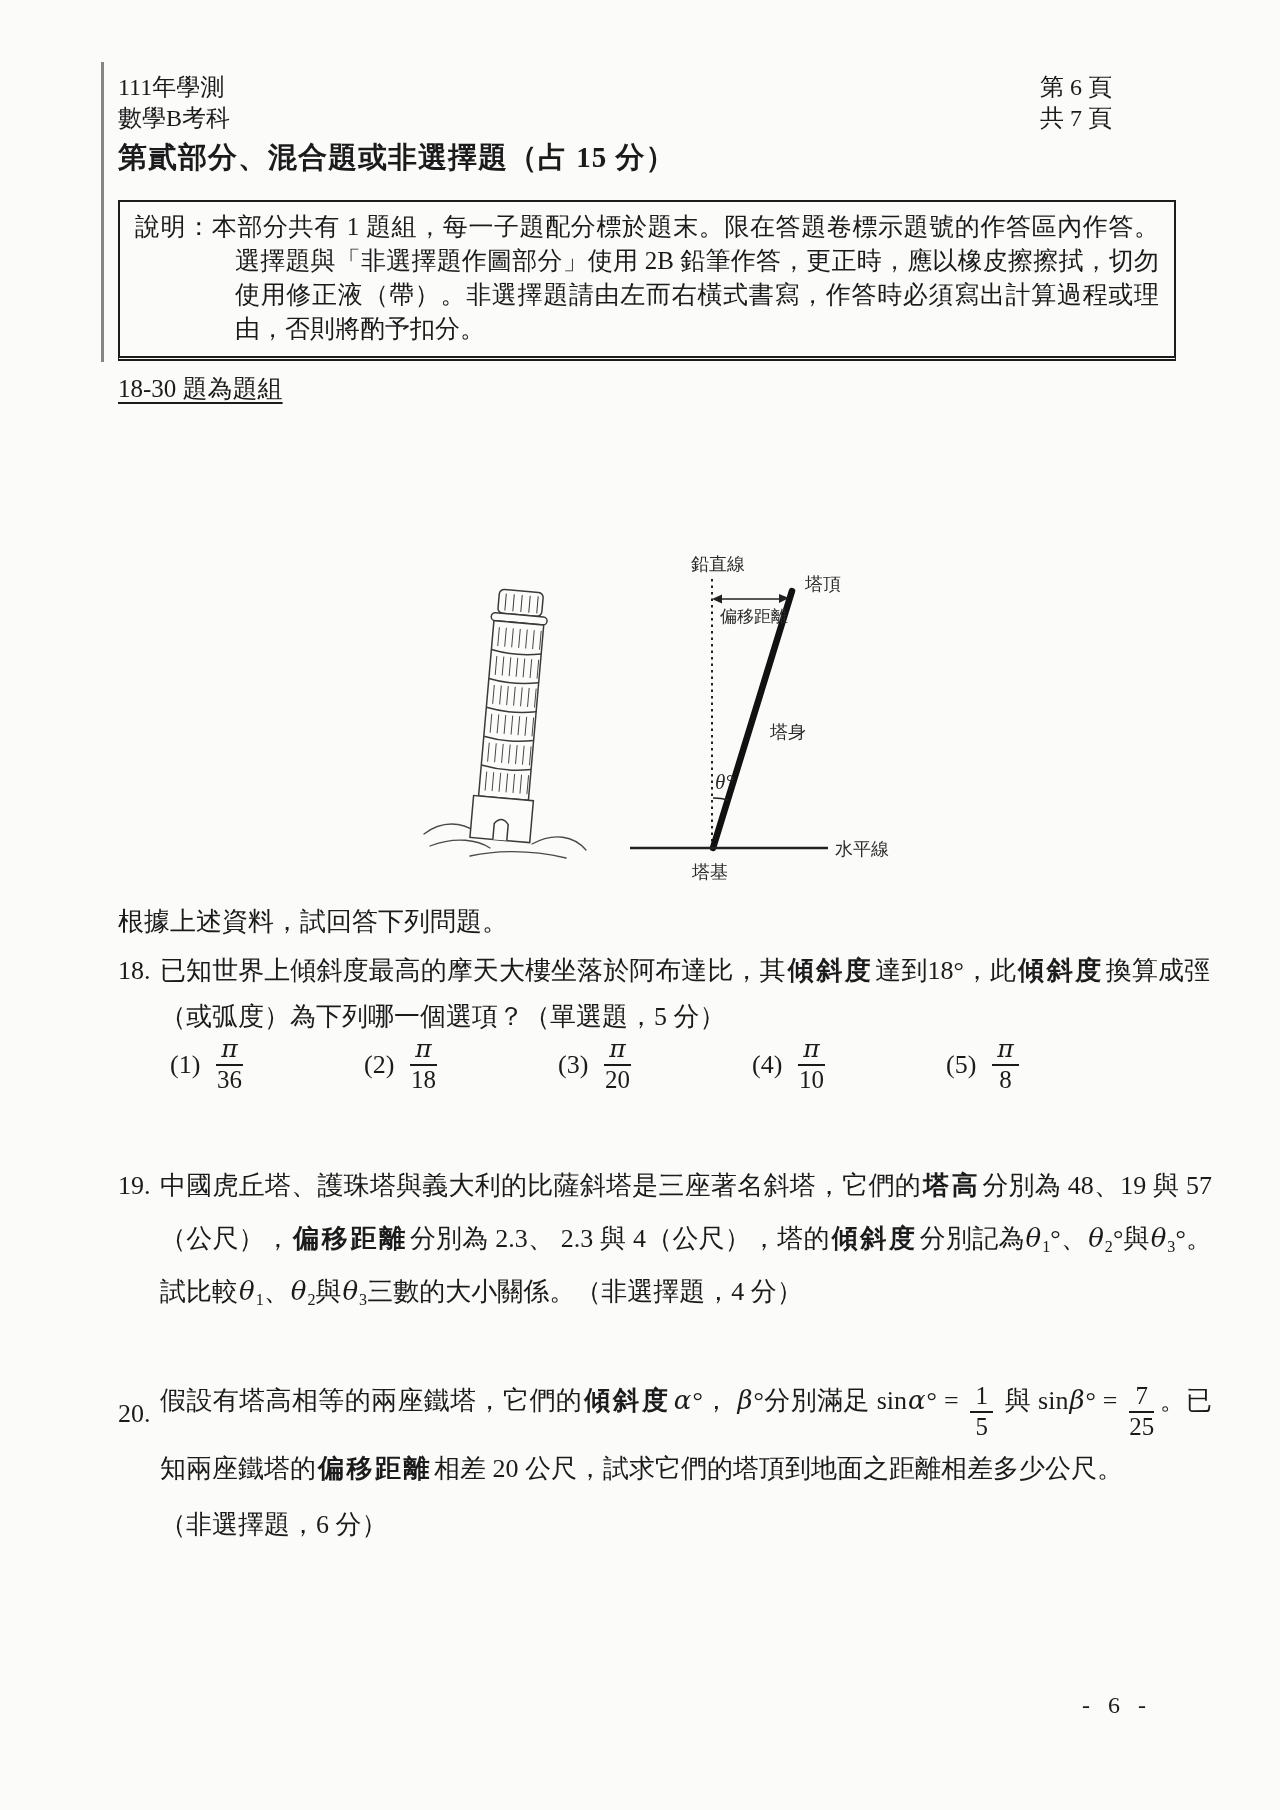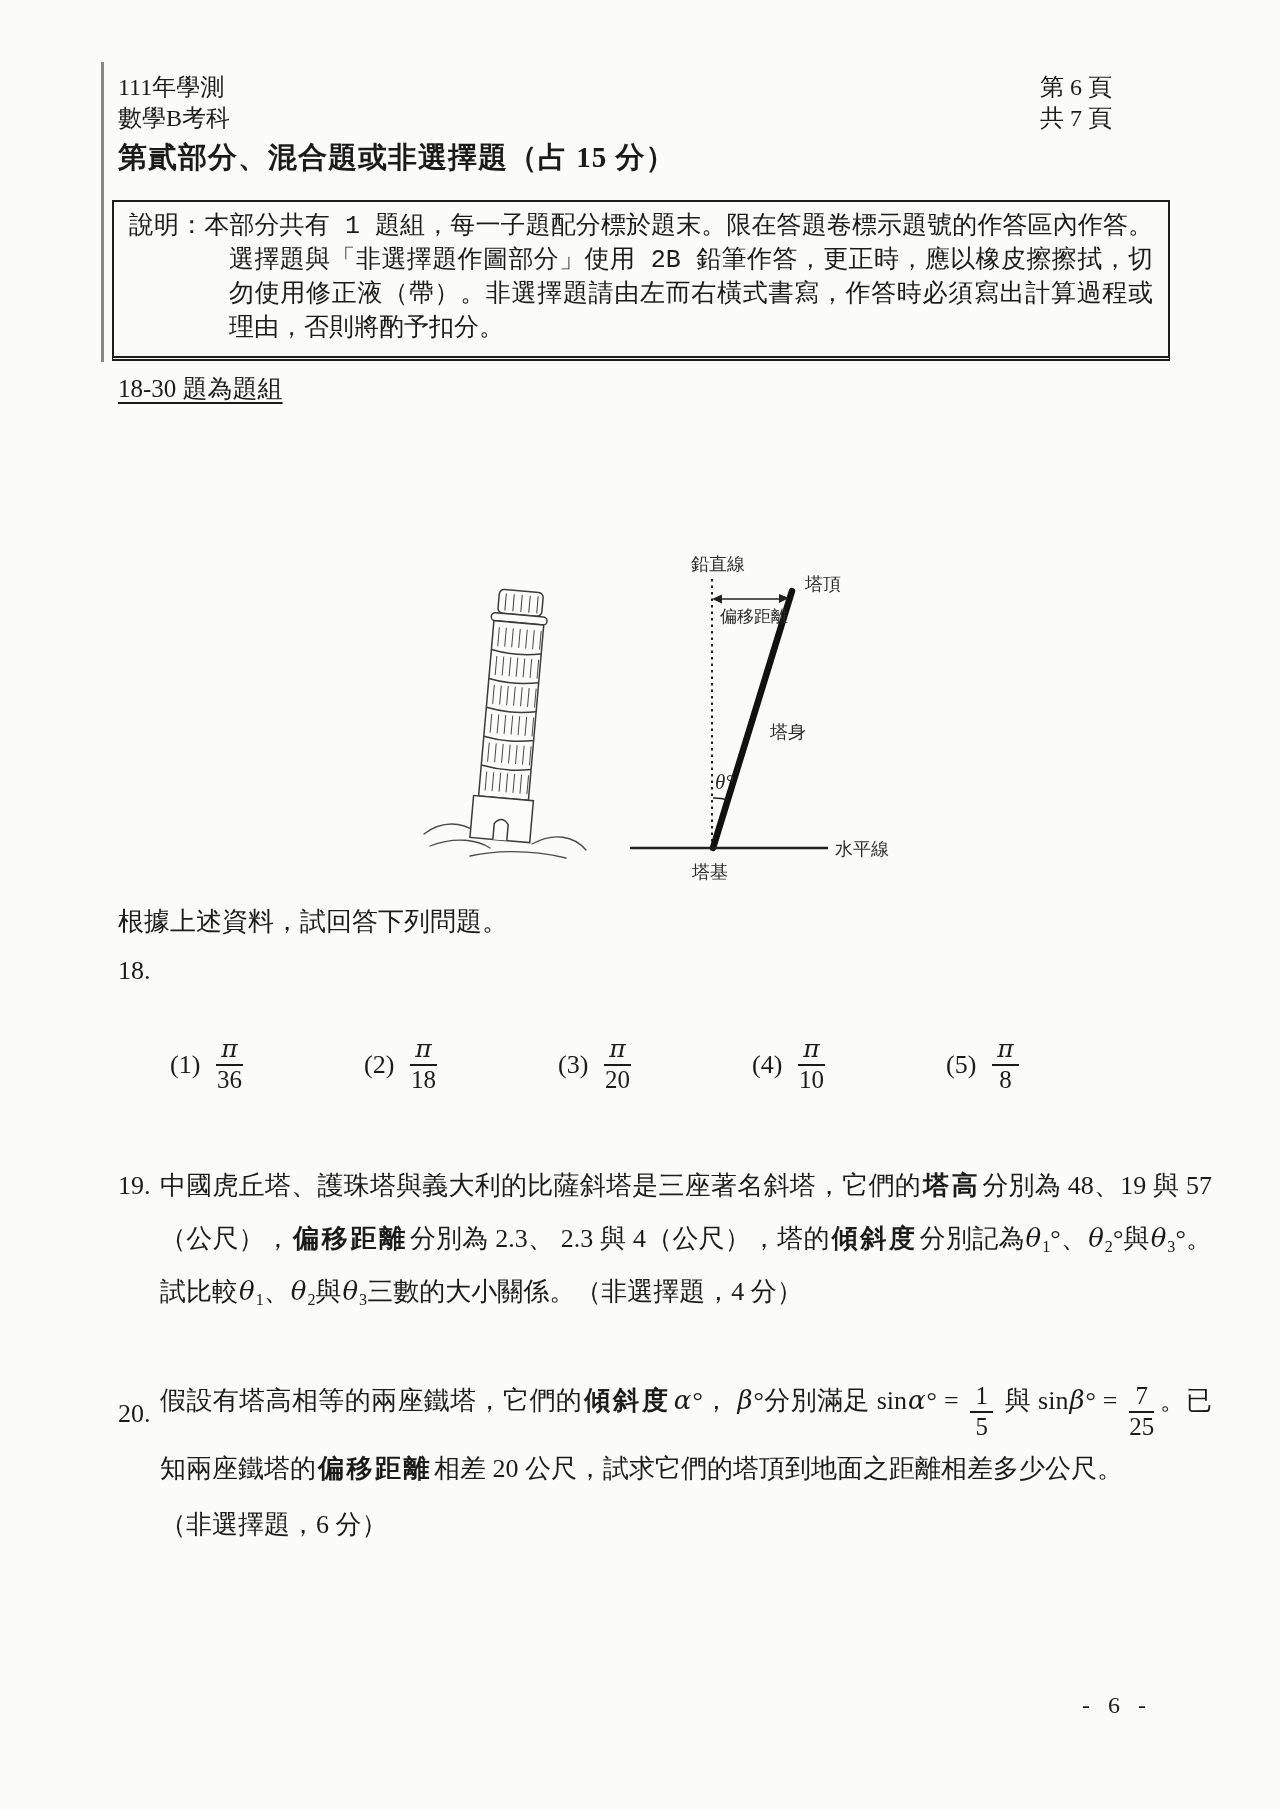--- a/index.html
+++ b/index.html
@@ -11,24 +11,24 @@
   }
   .page{
     position:relative;width:1280px;height:1810px;
     background:#fbfbfa;overflow:hidden;
   }
   .txt{position:absolute;white-space:nowrap;}
   .flow{position:absolute;text-align:justify;white-space:normal;}
   .hdr{font-size:24px;line-height:31px;}
   .title{font-size:29px;font-weight:bold;letter-spacing:1px;}
   .instr-box{
-    position:absolute;left:112px;width:1024px;
+    position:absolute;left:118px;width:1024px;
     border:2px solid #1c1c1c;border-bottom:5px double #1c1c1c;
     padding:8px 15px 10px 15px;
-    font-size:25px;line-height:34px;background:#fbfbfa;font-family:Liberation Mono, monospace;
+    font-size:25px;line-height:34px;background:#fbfbfa;
   }
   .instr-box p{margin:0 0 0 100px;text-indent:-100px;text-align:justify;}
   .grp{font-size:25px;text-decoration:underline;text-underline-offset:5px;}
   .para{font-size:26px;line-height:48px;}
   .indent2{text-indent:2em;}
   .q{position:absolute;font-size:26px;line-height:46px;padding-left:42px;}
   .qnum{position:absolute;left:0;top:0;}
   .bd{font-weight:bold;letter-spacing:2.5px;margin:0 2px;}
   .it{font-style:italic;font-family:"DejaVu Serif","Liberation Serif",serif;padding:0 1px;}
   sub{font-size:0.62em;line-height:0;vertical-align:-0.3em;}
@@ -110,21 +110,21 @@
     <text x="115" y="236" font-size="21" font-style="italic">θ°</text>
     <path d="M113 245 A 50 50 0 0 1 128 247" stroke="#222" stroke-width="1.7" fill="none"></path>
     <line x1="30" y1="295" x2="228" y2="295" stroke="#222" stroke-width="2.6"></line>
     <text x="235" y="302" font-size="18">水平線</text>
     <text x="110" y="325" font-size="18" text-anchor="middle">塔基</text>
   </svg>
 
   <div class="txt para" style="left:118px;top:898px;">根據上述資料，試回答下列問題。</div>
 
   <div class="q flow" style="top:948px;left:118px;width:1050px;">
-    <span class="qnum">18.</span>
+    <span class="qnum">18.</span><span><span>已知世界上傾斜度最高的摩天大樓坐落於阿布達比，其</span><span class="bd">傾斜度</span><span>達到18°，此</span><span class="bd">傾斜度</span><span>換算成弳（或弧度）為下列哪一個選項？（單選題，5 分）</span></span>
   </div>
   <div class="optrow" style="left:118px;top:1036px;width:1050px;">
     <div class="option" style="left:52px;">
       <span>(1)</span>
       <span class="frac">
           <span class="num">π</span>
           <span class="den">36</span>
         </span>
     </div>
     <div class="option" style="left:246px;">

